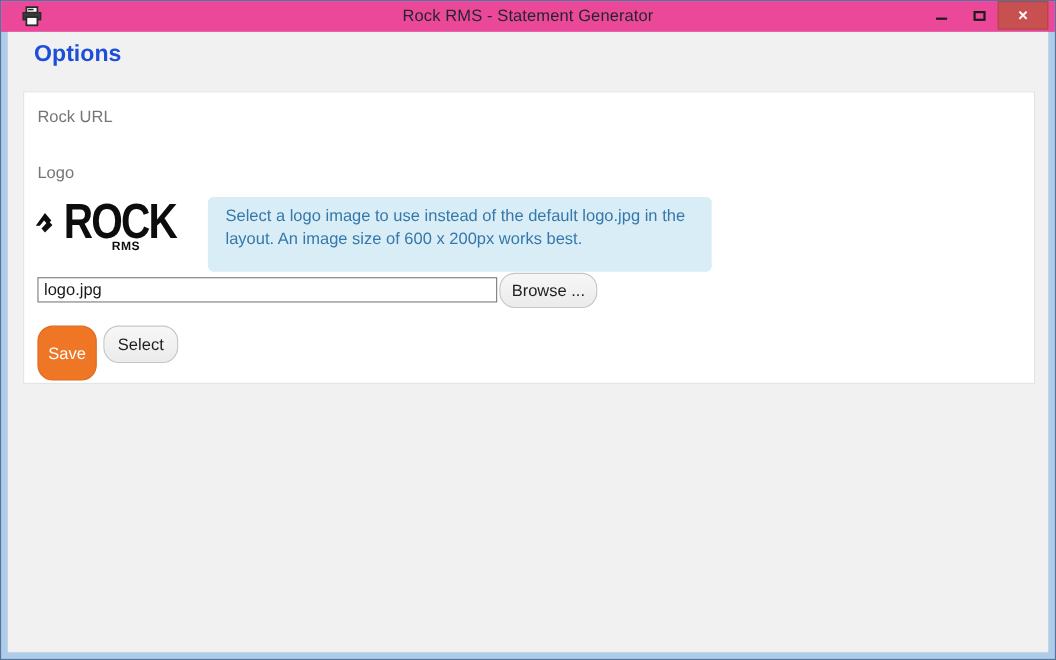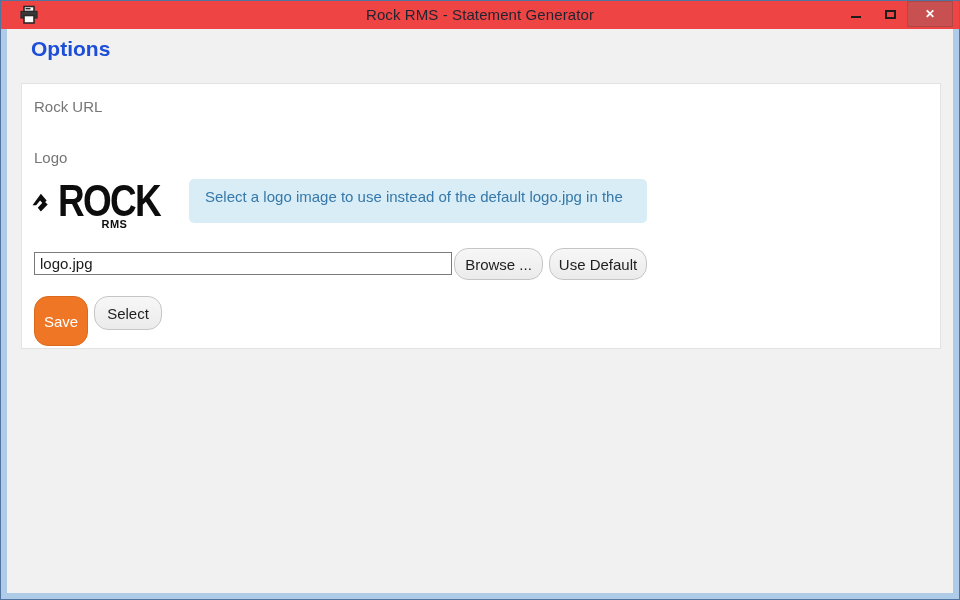--- a/index.html
+++ b/index.html
@@ -8,21 +8,21 @@
   .window {
     position:relative; width:960px; height:600px;
     background:#aecbe8;
     border:1px solid #52749e;
     overflow:hidden;
   }
 
   
   .titlebar {
     position:absolute; left:0; top:0; right:0; height:28px;
-    background:#ef4444;
+    background:#ec4899;
   }
   .titlebar-title {
     position:absolute; left:0; right:0; top:0; height:28px;
     text-align:center; line-height:28px;
     font-size:15px; color:#1f2430; letter-spacing:0.1px;
   }
   .printer-icon {
     position:absolute; left:18px; top:4px; width:20px; height:20px;
     cursor:default;
   }
@@ -79,21 +79,21 @@
     font-size:45px; font-weight:800; color:#0d0d0d; letter-spacing:-2px;
     line-height:58px; transform:scaleX(0.82); transform-origin:left center;
     display:inline-block;
   }
   .logo-sub {
     position:absolute; left:44px; bottom:2px;
     font-size:11px; font-weight:bold; color:#0d0d0d; letter-spacing:0.5px;
   }
 
   .info-box {
-    position:absolute; left:167px; top:95px; width:458px; height:44px;
+    position:absolute; left:167px; top:95px; width:458px; height:68px;
     background:#d9edf7; border-radius:5px;
     padding:7px 0 0 16px;
     color:#3578a9; font-size:15px; line-height:21px;
   }
 
   
   .btn {
     position:absolute; height:32px; border-radius:14px;
     font-family:"Liberation Sans", sans-serif; font-size:15px;
     display:flex; align-items:center; justify-content:center;
@@ -152,29 +152,27 @@
           <polygon points="22,62 46,36 60,50 34,76" fill="#0d0d0d"></polygon>
         </svg>
         <div class="logo-text-wrap">
           <span class="logo-text">ROCK</span>
           <span class="logo-sub">RMS</span>
         </div>
       </div>
 
       <div class="info-box">
         <div>Select a logo image to use instead of the default logo.jpg in the</div>
+        <div>layout. An image size of 600 x 200px works best.</div>
       </div>
 
       <input class="text-input input-logofile" type="text" value="logo.jpg" style="">
 
       <div class="btn btn-gray btn-browse">
         <span>Browse ...</span>
-      </div>
-      <div class="btn btn-gray btn-usedefault">
-        <span>Use Default</span>
       </div>
 
       <div class="btn btn-save">
         <span>Save</span>
       </div>
       <div class="btn btn-gray btn-cancel">
         <span>Select</span>
       </div>
 
     </div>

